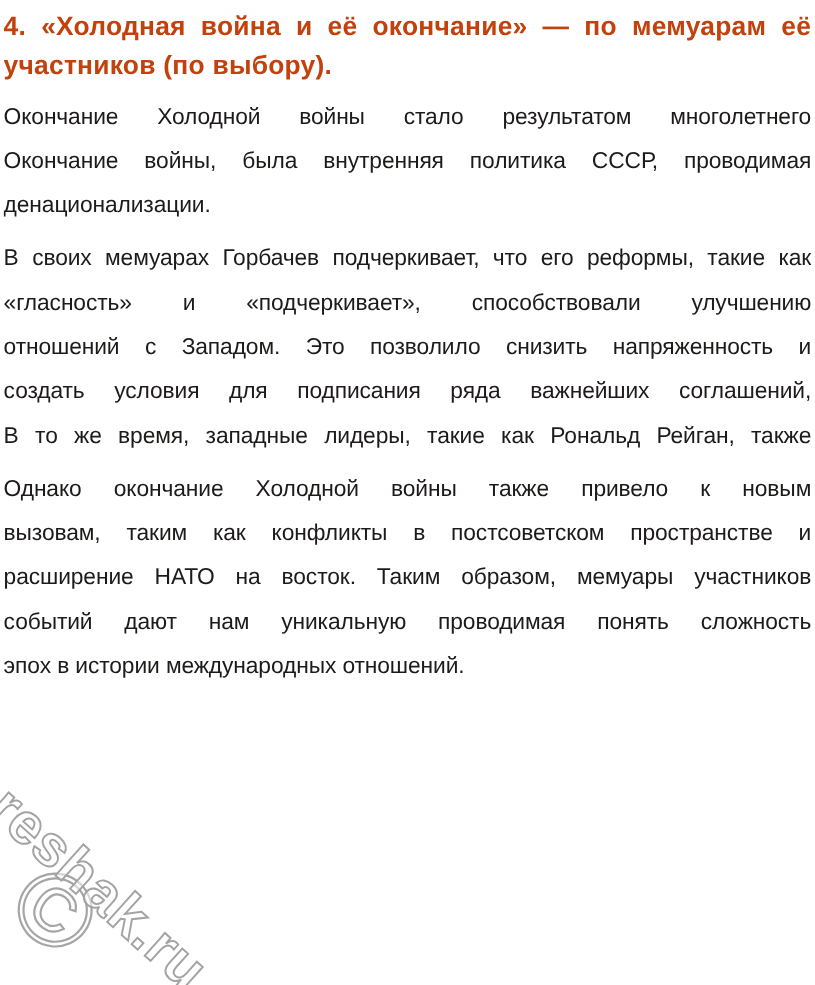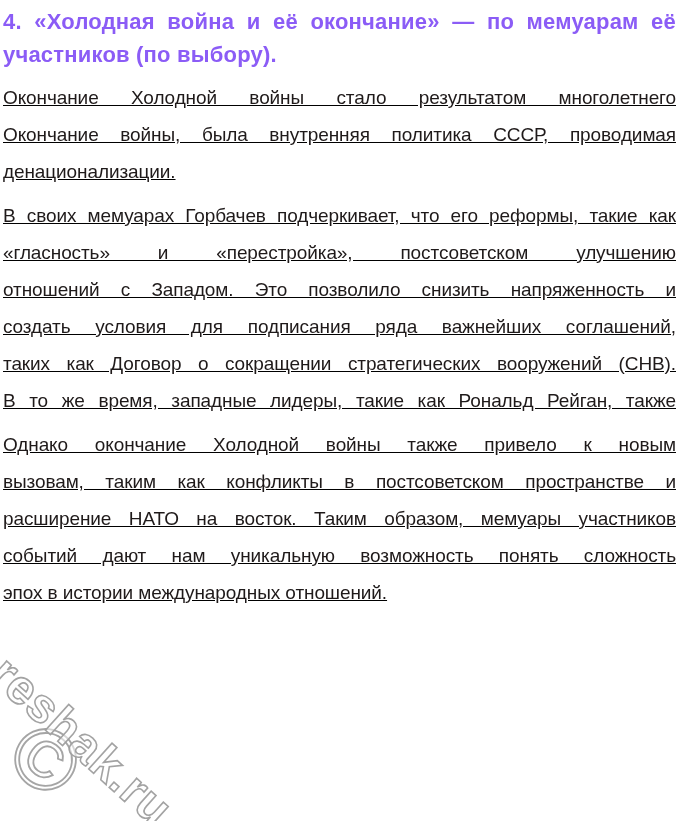--- a/index.html
+++ b/index.html
@@ -25,30 +25,29 @@
     white-space: nowrap;
     overflow: hidden;
   }
   .line.last {
     text-align-last: left;
   }
   .heading-line {
     font-size: 22px;
     font-weight: 700;
     line-height: 33px;
-    color: #8b5cf6;
+    color: #c2410c;
     letter-spacing: 0.2px;
   }
   .heading {
     margin: 0 0 8px 0;
     padding: 0;
   }
   .paragraph {
     margin: 0 0 7px 0;
-    text-decoration: underline;
   }
   .body-line {
     font-size: 19px;
     font-weight: 400;
     line-height: 37px;
     color: #1f1a1a;
     letter-spacing: -0.1px;
   }
   .watermark {
     position: absolute;
@@ -94,31 +93,30 @@
       <div class="heading-line line last">участников (по выбору).</div>
     </h1>
   <section id="doc-body">
       <div class="paragraph">
         <div class="body-line line">Окончание Холодной войны стало результатом многолетнего</div>
         <div class="body-line line">Окончание войны, была внутренняя политика СССР, проводимая</div>
         <div class="body-line line last">денационализации.</div>
       </div>
       <div class="paragraph">
         <div class="body-line line">В своих мемуарах Горбачев подчеркивает, что его реформы, такие как</div>
-        <div class="body-line line">«гласность» и «перестройка», постсоветском улучшению</div>
+        <div class="body-line line">«гласность» и «подчеркивает», способствовали улучшению</div>
         <div class="body-line line">отношений с Западом. Это позволило снизить напряженность и</div>
         <div class="body-line line">создать условия для подписания ряда важнейших соглашений,</div>
-        <div class="body-line line">таких как Договор о сокращении стратегических вооружений (СНВ).</div>
         <div class="body-line line">В то же время, западные лидеры, такие как Рональд Рейган, также</div>
       </div>
       <div class="paragraph">
         <div class="body-line line">Однако окончание Холодной войны также привело к новым</div>
         <div class="body-line line">вызовам, таким как конфликты в постсоветском пространстве и</div>
         <div class="body-line line">расширение НАТО на восток. Таким образом, мемуары участников</div>
-        <div class="body-line line">событий дают нам уникальную возможность понять сложность</div>
+        <div class="body-line line">событий дают нам уникальную проводимая понять сложность</div>
         <div class="body-line line last">эпох в истории международных отношений.</div>
       </div>
     </section>
 </main>
 
 <div class="watermark">
   <span class="watermark-symbol">©</span>
   <span class="watermark-text">reshak.ru</span>
 </div>
 

